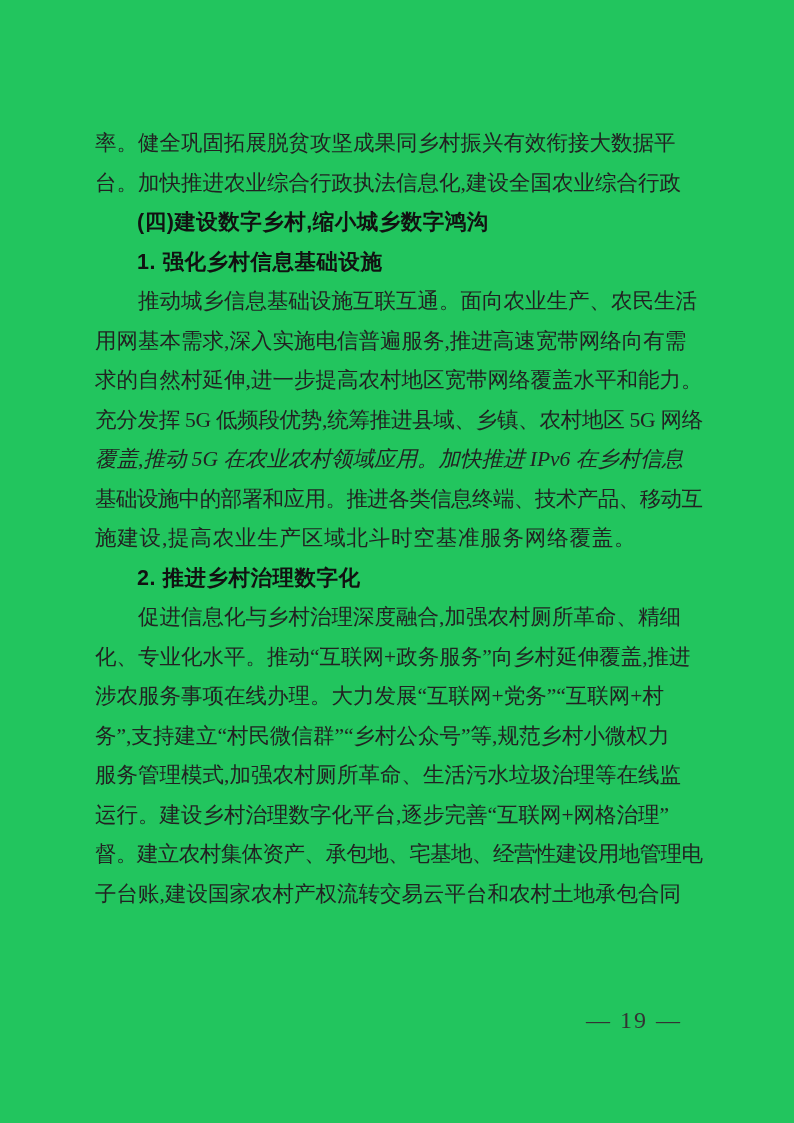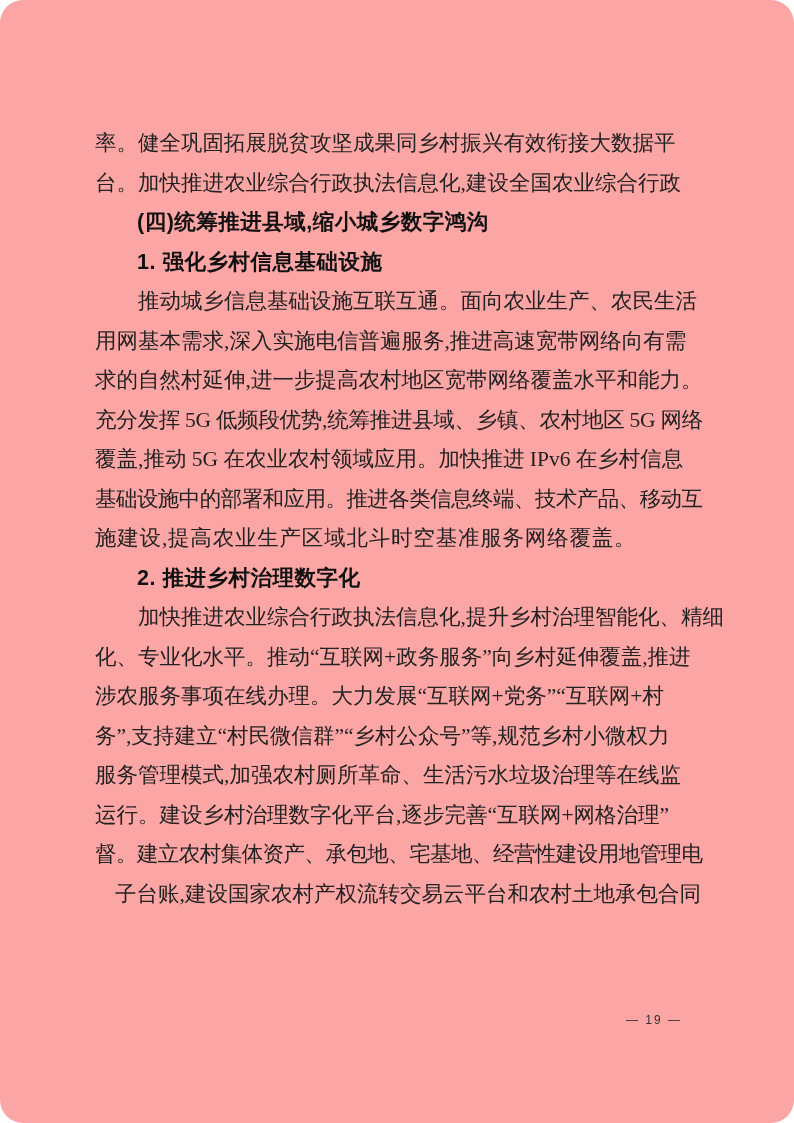--- a/index.html
+++ b/index.html
@@ -34,59 +34,59 @@
     font-family: "Liberation Sans", "DejaVu Sans", sans-serif;
     font-weight: 700;
     color: #111111;
     padding-left: 42px;
     letter-spacing: 0.5px;
   }
   .page-number {
     position: absolute;
     top: 1006px;
     right: 112px;
-    font-size: 12px;
+    font-size: 24px;
     line-height: 28px;
     letter-spacing: 2px;
     color: #333333;
-    font-family: Liberation Sans, sans-serif;
+    font-family: Liberation Serif, serif;
   }
 </style>
 </head>
 <body>
 
-<div class="page" style="background: #fca5a5; color: rgb(34, 34, 34); border-radius: 23px;">
+<div class="page" style="background: #22c55e; color: rgb(34, 34, 34);">
   <div class="content">
       <div class="block body">
         <div class="line fill" style="letter-spacing: 0px;">率。健全巩固拓展脱贫攻坚成果同乡村振兴有效衔接大数据平</div>
         <div class="line fill" style="letter-spacing: 0px;">台。加快推进农业综合行政执法信息化,建设全国农业综合行政</div>
       </div>
       <div class="block heading">
-        <div class="line">(四)统筹推进县域,缩小城乡数字鸿沟</div>
+        <div class="line">(四)建设数字乡村,缩小城乡数字鸿沟</div>
       </div>
       <div class="block heading">
         <div class="line">1. 强化乡村信息基础设施</div>
       </div>
       <div class="block body">
         <div class="line fill indent" style="letter-spacing: 0px;">推动城乡信息基础设施互联互通。面向农业生产、农民生活</div>
         <div class="line fill" style="letter-spacing: 0px;">用网基本需求,深入实施电信普遍服务,推进高速宽带网络向有需</div>
         <div class="line fill" style="letter-spacing: 0px;">求的自然村延伸,进一步提高农村地区宽带网络覆盖水平和能力。</div>
         <div class="line fill" style="letter-spacing: -0.265px;">充分发挥 5G 低频段优势,统筹推进县域、乡镇、农村地区 5G 网络</div>
-        <div class="line fill" style="letter-spacing: 0px;">覆盖,推动 5G 在农业农村领域应用。加快推进 IPv6 在乡村信息</div>
+        <div class="line fill" style="letter-spacing: 0px; font-style: italic;">覆盖,推动 5G 在农业农村领域应用。加快推进 IPv6 在乡村信息</div>
         <div class="line fill" style="letter-spacing: -0.552px;">基础设施中的部署和应用。推进各类信息终端、技术产品、移动互</div>
         <div class="line">施建设,提高农业生产区域北斗时空基准服务网络覆盖。</div>
       </div>
       <div class="block heading">
         <div class="line">2. 推进乡村治理数字化</div>
       </div>
       <div class="block body">
-        <div class="line fill indent" style="letter-spacing: 0px;">加快推进农业综合行政执法信息化,提升乡村治理智能化、精细</div>
+        <div class="line fill indent" style="letter-spacing: 0px;">促进信息化与乡村治理深度融合,加强农村厕所革命、精细</div>
         <div class="line fill" style="letter-spacing: 0px;">化、专业化水平。推动“互联网+政务服务”向乡村延伸覆盖,推进</div>
         <div class="line fill" style="letter-spacing: 0px;">涉农服务事项在线办理。大力发展“互联网+党务”“互联网+村</div>
         <div class="line fill" style="letter-spacing: 0px;">务”,支持建立“村民微信群”“乡村公众号”等,规范乡村小微权力</div>
         <div class="line fill" style="letter-spacing: 0px;">服务管理模式,加强农村厕所革命、生活污水垃圾治理等在线监</div>
         <div class="line fill" style="letter-spacing: 0px;">运行。建设乡村治理数字化平台,逐步完善“互联网+网格治理”</div>
         <div class="line fill" style="letter-spacing: -0.552px;">督。建立农村集体资产、承包地、宅基地、经营性建设用地管理电</div>
-        <div class="line fill" style="letter-spacing: 0px; margin-left: 20px;">子台账,建设国家农村产权流转交易云平台和农村土地承包合同</div>
+        <div class="line fill" style="letter-spacing: 0px;">子台账,建设国家农村产权流转交易云平台和农村土地承包合同</div>
       </div>
     </div>
   <div class="page-number">— 19 —</div>
 </div>
 
 </body></html>

